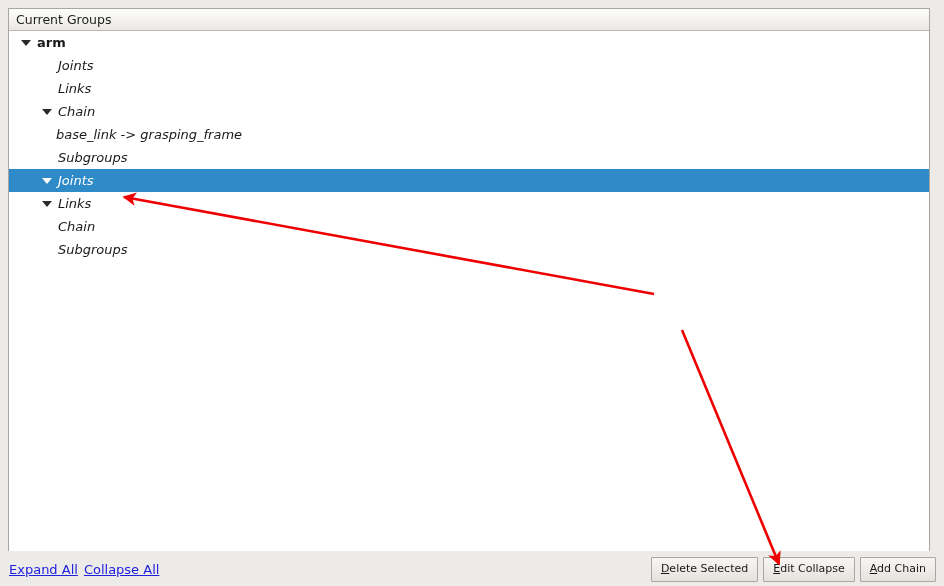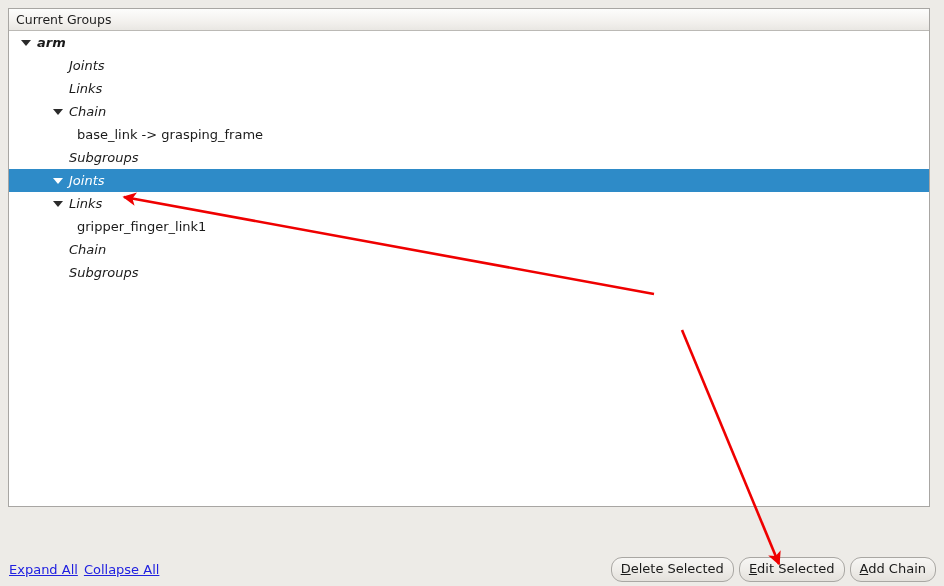--- a/index.html
+++ b/index.html
@@ -16,21 +16,21 @@
     overflow: hidden;
     position: relative;
   }
 
   
   #panel {
     position: absolute;
     left: 8px;
     top: 8px;
     width: 922px;
-    height: 499px;
+    height: 579px;
     border: 1px solid #a8a6a3;
     background: #ffffff;
     box-sizing: border-box;
     overflow: hidden;
   }
 
   #panel-header {
     height: 22px;
     box-sizing: border-box;
     background: linear-gradient(to bottom, #fdfdfc 0%, #f3f1ee 60%, #e9e7e3 100%);
@@ -75,23 +75,23 @@
   .twisty.blank {
     border-top-color: transparent;
   }
   .row.selected .twisty { border-top-color: #ffffff; }
 
   .label { flex: 0 0 auto; }
   .label.bold { font-weight: bold; }
   .label.italic { font-style: italic; }
 
   
-  .ind0 { padding-left: 12px; font-style: italic; }
-  .ind1 { padding-left: 44px; }
-  .ind2 { padding-left: 52px; }
+  .ind0 { padding-left: 12px; }
+  .ind1 { padding-left: 33px; }
+  .ind2 { padding-left: 31px; font-style: italic; }
 
   
   #bottom {
     position: absolute;
     left: 0;
     top: 551px;
     width: 944px;
     height: 35px;
     background: #edebe7;
   }
@@ -112,23 +112,23 @@
   #buttons {
     position: absolute;
     right: 8px;
     top: 6px;
     display: flex;
     gap: 5px;
   }
   .btn {
     background: linear-gradient(to bottom, #f7f6f4 0%, #eeece8 55%, #e4e1dc 100%);
     border: 1px solid #a9a7a3;
-    border-radius: 11px;
+    border-radius: 1px;
     padding: 3px 9px 4px 9px;
-    font-size: 13px;
+    font-size: 11px;
     color: #1a1a1a;
     cursor: pointer;
     font-family: "DejaVu Sans", "Liberation Sans", sans-serif;
     line-height: 16px;
     white-space: nowrap;
   }
   .btn .mn { text-decoration: underline; }
 
   
   #annotations {
@@ -173,45 +173,41 @@
         <span class="label italic">Subgroups</span>
       </div>
       <div class="row ind1 selected">
         <span class="twisty blank"></span>
         <span class="label italic">Joints</span>
       </div>
       <div class="row ind1">
         <span class="twisty"></span>
         <span class="label italic">Links</span>
       </div>
-      <div class="row ind2">
-        <span class="twisty blank"></span>
-        <span class="label">gripper_finger_link1</span>
-      </div>
       <div class="row ind1">
         <span class="twisty blank"></span>
         <span class="label italic">Chain</span>
       </div>
       <div class="row ind1">
         <span class="twisty blank"></span>
         <span class="label italic">Subgroups</span>
       </div>
     </div>
 
 </div>
 
 <div id="bottom">
 
   <div id="links">
     <a>Expand All</a><a>Collapse All</a>
   </div>
 
   <div id="buttons">
       <button class="btn"><span class="mn">D</span><span>elete Selected</span></button>
-      <button class="btn"><span class="mn">E</span><span>dit Selected</span></button>
+      <button class="btn"><span class="mn">E</span><span>dit Collapse</span></button>
       <button class="btn"><span class="mn">A</span><span>dd Chain</span></button>
     </div>
 
 </div>
 
 <svg id="annotations" viewBox="0 0 944 586" width="944" height="586">
     <defs>
       <marker id="ah" markerWidth="6" markerHeight="6" refX="4.6" refY="3" orient="auto" markerUnits="strokeWidth">
         <path d="M0,0.4 L5.2,3 L0,5.6 L1.3,3 Z" fill="#ef0000"></path>
       </marker>

